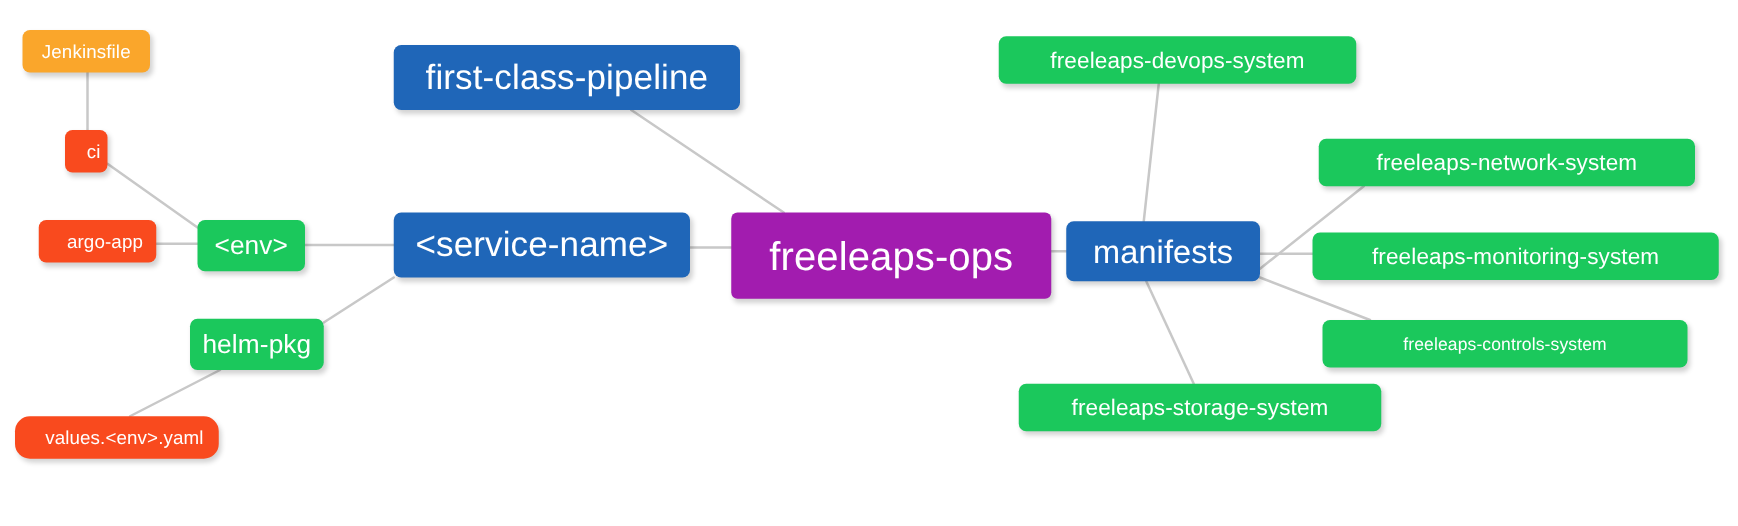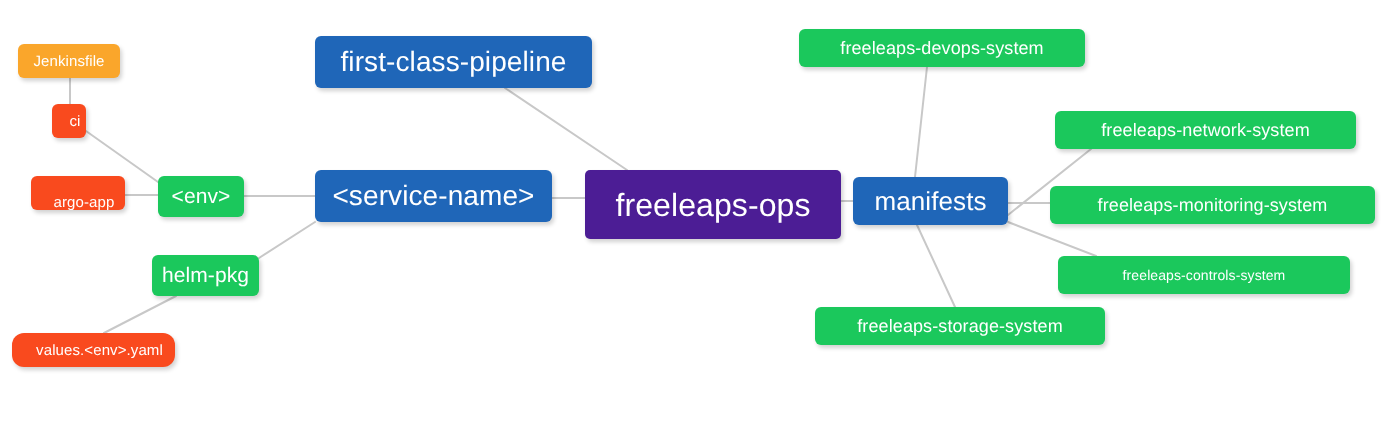--- a/index.html
+++ b/index.html
@@ -34,21 +34,21 @@
     justify-content: center;
     color: #ffffff;
     border-radius: 6px;
     white-space: nowrap;
     line-height: 1;
     box-shadow: 2px 3px 4px rgba(0,0,0,0.18);
     letter-spacing: 0.1px;
     text-rendering: geometricPrecision;
   }
   .n-root {
-    background: #4c1d95;
+    background: #a21caf;
     border-radius: 5px;
   }
   .n-blue   { background: #1f66b8; }
   .n-green  { background: #1bc85c; justify-content: center; }
   .n-orange { background: #faa62b; }
   .n-red    { background: #f94a1e; padding-left: 12px; }
 </style>
 </head>
 <body>
 
@@ -65,27 +65,27 @@
       <line x1="505" y1="88" x2="627" y2="170" stroke="#c8c8c8" stroke-width="2" stroke-linecap="round"></line>
       <line x1="841" y1="201" x2="853" y2="201" stroke="#c8c8c8" stroke-width="2" stroke-linecap="round"></line>
       <line x1="915" y1="177" x2="927" y2="67" stroke="#c8c8c8" stroke-width="2" stroke-linecap="round"></line>
       <line x1="1008" y1="215" x2="1091" y2="149" stroke="#c8c8c8" stroke-width="2" stroke-linecap="round"></line>
       <line x1="1008" y1="203" x2="1050" y2="203" stroke="#c8c8c8" stroke-width="2" stroke-linecap="round"></line>
       <line x1="1008" y1="222" x2="1096" y2="256" stroke="#c8c8c8" stroke-width="2" stroke-linecap="round"></line>
       <line x1="917" y1="225" x2="955" y2="307" stroke="#c8c8c8" stroke-width="2" stroke-linecap="round"></line>
     </svg>
 
   <div id="node-layer">
-      <div class="node n-orange" style="left: 18px; top: 24px; width: 102px; height: 34px; font-size: 15px; margin-top: 20px;">
+      <div class="node n-orange" style="left: 18px; top: 24px; width: 102px; height: 34px; font-size: 15px;">
         <span>Jenkinsfile</span>
       </div>
       <div class="node n-red" style="left: 52px; top: 104px; width: 34px; height: 34px; font-size: 15px;">
         <span>ci</span>
       </div>
-      <div class="node n-red" style="left: 31px; top: 176px; width: 94px; height: 34px; font-size: 15px; align-items: flex-end;">
+      <div class="node n-red" style="left: 31px; top: 176px; width: 94px; height: 34px; font-size: 15px;">
         <span>argo-app</span>
       </div>
       <div class="node n-green" style="left: 158px; top: 176px; width: 86px; height: 41px; font-size: 21px;">
         <span>&lt;env&gt;</span>
       </div>
       <div class="node n-blue" style="left: 315px; top: 170px; width: 237px; height: 52px; font-size: 28px;">
         <span>&lt;service-name&gt;</span>
       </div>
       <div class="node n-blue" style="left: 315px; top: 36px; width: 277px; height: 52px; font-size: 28px;">
         <span>first-class-pipeline</span>

